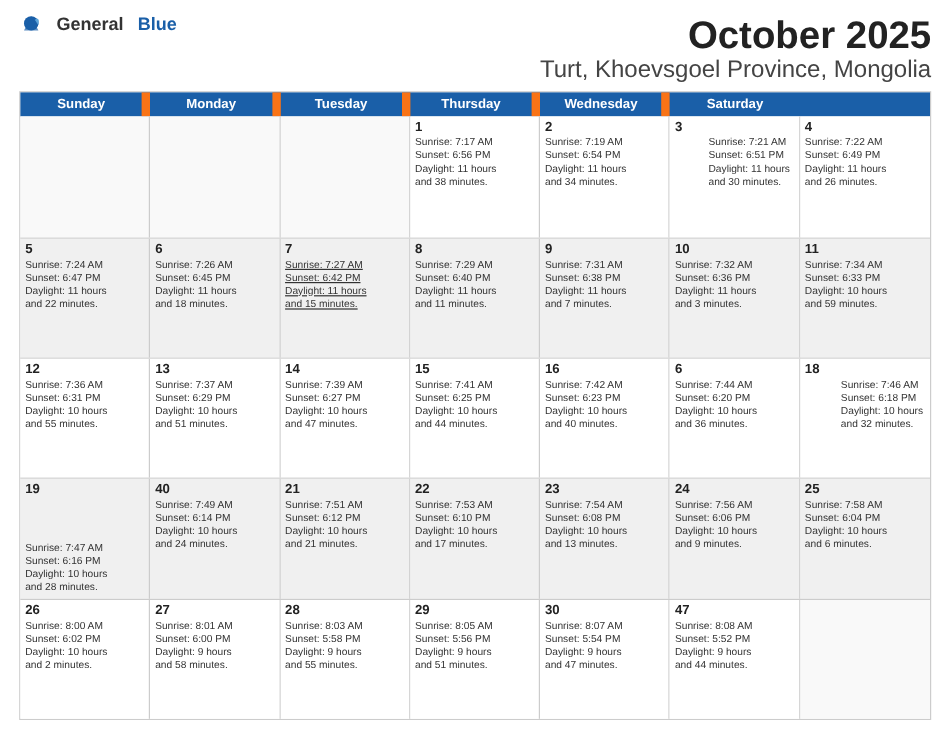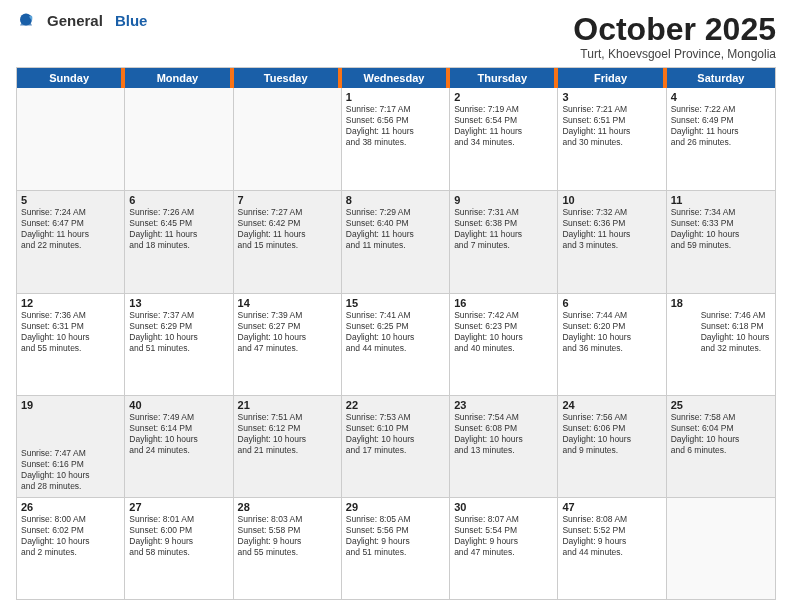--- a/index.html
+++ b/index.html
@@ -51,41 +51,41 @@
     .title-block {
       text-align: right;
     }
     .month-title {
       font-size: 32px;
       font-weight: bold;
       color: #222;
       line-height: 1.1;
     }
     .subtitle {
-      font-size: 12px;
+      font-size: 20px;
       color: #444;
     }
     .calendar {
       flex: 1;
       display: flex;
       flex-direction: column;
       border: 1px solid #ccc;
     }
     .cal-header {
       display: grid;
       grid-template-columns: repeat(7, 1fr);
       background: #1a5fa8;
     }
     .cal-header-cell {
       color: #fff;
       font-size: 11px;
       font-weight: bold;
       padding: 4px 4px;
       text-align: center;
-      border-right: 4px solid #f97316;
+      border-right: 7px solid #f97316;
     }
     .cal-header-cell:last-child { border-right: none; }
     .cal-body {
       flex: 1;
       display: grid;
       grid-template-rows: repeat(5, 1fr);
     }
     .cal-row {
       display: grid;
       grid-template-columns: repeat(7, 1fr);
@@ -136,23 +136,22 @@
       <div class="month-title">October 2025</div>
       <div class="subtitle">Turt, Khoevsgoel Province, Mongolia</div>
     </div>
   </div>
 
   <div class="calendar">
     <div class="cal-header">
     <div class="cal-header-cell">Sunday</div>
         <div class="cal-header-cell">Monday</div>
         <div class="cal-header-cell">Tuesday</div>
+        <div class="cal-header-cell">Thursday</div>
         <div class="cal-header-cell">Wednesday</div>
-        <div class="cal-header-cell">Thursday</div>
-        <div class="cal-header-cell">Friday</div>
         <div class="cal-header-cell">Saturday</div>
       </div>
     <div class="cal-body">
     <div class="cal-row">
           <div class="cal-cell empty"></div>
           <div class="cal-cell empty"></div>
           <div class="cal-cell empty"></div>
           <div class="cal-cell">
             <span class="day-num">1</span>
             <div class="cell-text" style="white-space: pre-line;">Sunrise: 7:17 AM
@@ -162,21 +161,21 @@
           </div>
           <div class="cal-cell">
             <span class="day-num">2</span>
             <div class="cell-text" style="white-space: pre-line;">Sunrise: 7:19 AM
 Sunset: 6:54 PM
 Daylight: 11 hours
 and 34 minutes.</div>
           </div>
           <div class="cal-cell">
             <span class="day-num">3</span>
-            <div class="cell-text" style="white-space: pre-line;">Sunrise: 7:21 AM
+            <div class="cell-text" style="white-space: pre-line; margin-left: 28px;">Sunrise: 7:21 AM
 Sunset: 6:51 PM
 Daylight: 11 hours
 and 30 minutes.</div>
           </div>
           <div class="cal-cell">
             <span class="day-num">4</span>
             <div class="cell-text" style="white-space: pre-line;">Sunrise: 7:22 AM
 Sunset: 6:49 PM
 Daylight: 11 hours
 and 26 minutes.</div>
@@ -192,21 +191,21 @@
           </div>
           <div class="cal-cell alt-row">
             <span class="day-num">6</span>
             <div class="cell-text" style="white-space: pre-line;">Sunrise: 7:26 AM
 Sunset: 6:45 PM
 Daylight: 11 hours
 and 18 minutes.</div>
           </div>
           <div class="cal-cell alt-row">
             <span class="day-num">7</span>
-            <div class="cell-text" style="white-space: pre-line;">Sunrise: 7:27 AM
+            <div class="cell-text" style="white-space: pre-line; text-decoration: underline;">Sunrise: 7:27 AM
 Sunset: 6:42 PM
 Daylight: 11 hours
 and 15 minutes.</div>
           </div>
           <div class="cal-cell alt-row">
             <span class="day-num">8</span>
             <div class="cell-text" style="white-space: pre-line;">Sunrise: 7:29 AM
 Sunset: 6:40 PM
 Daylight: 11 hours
 and 11 minutes.</div>

